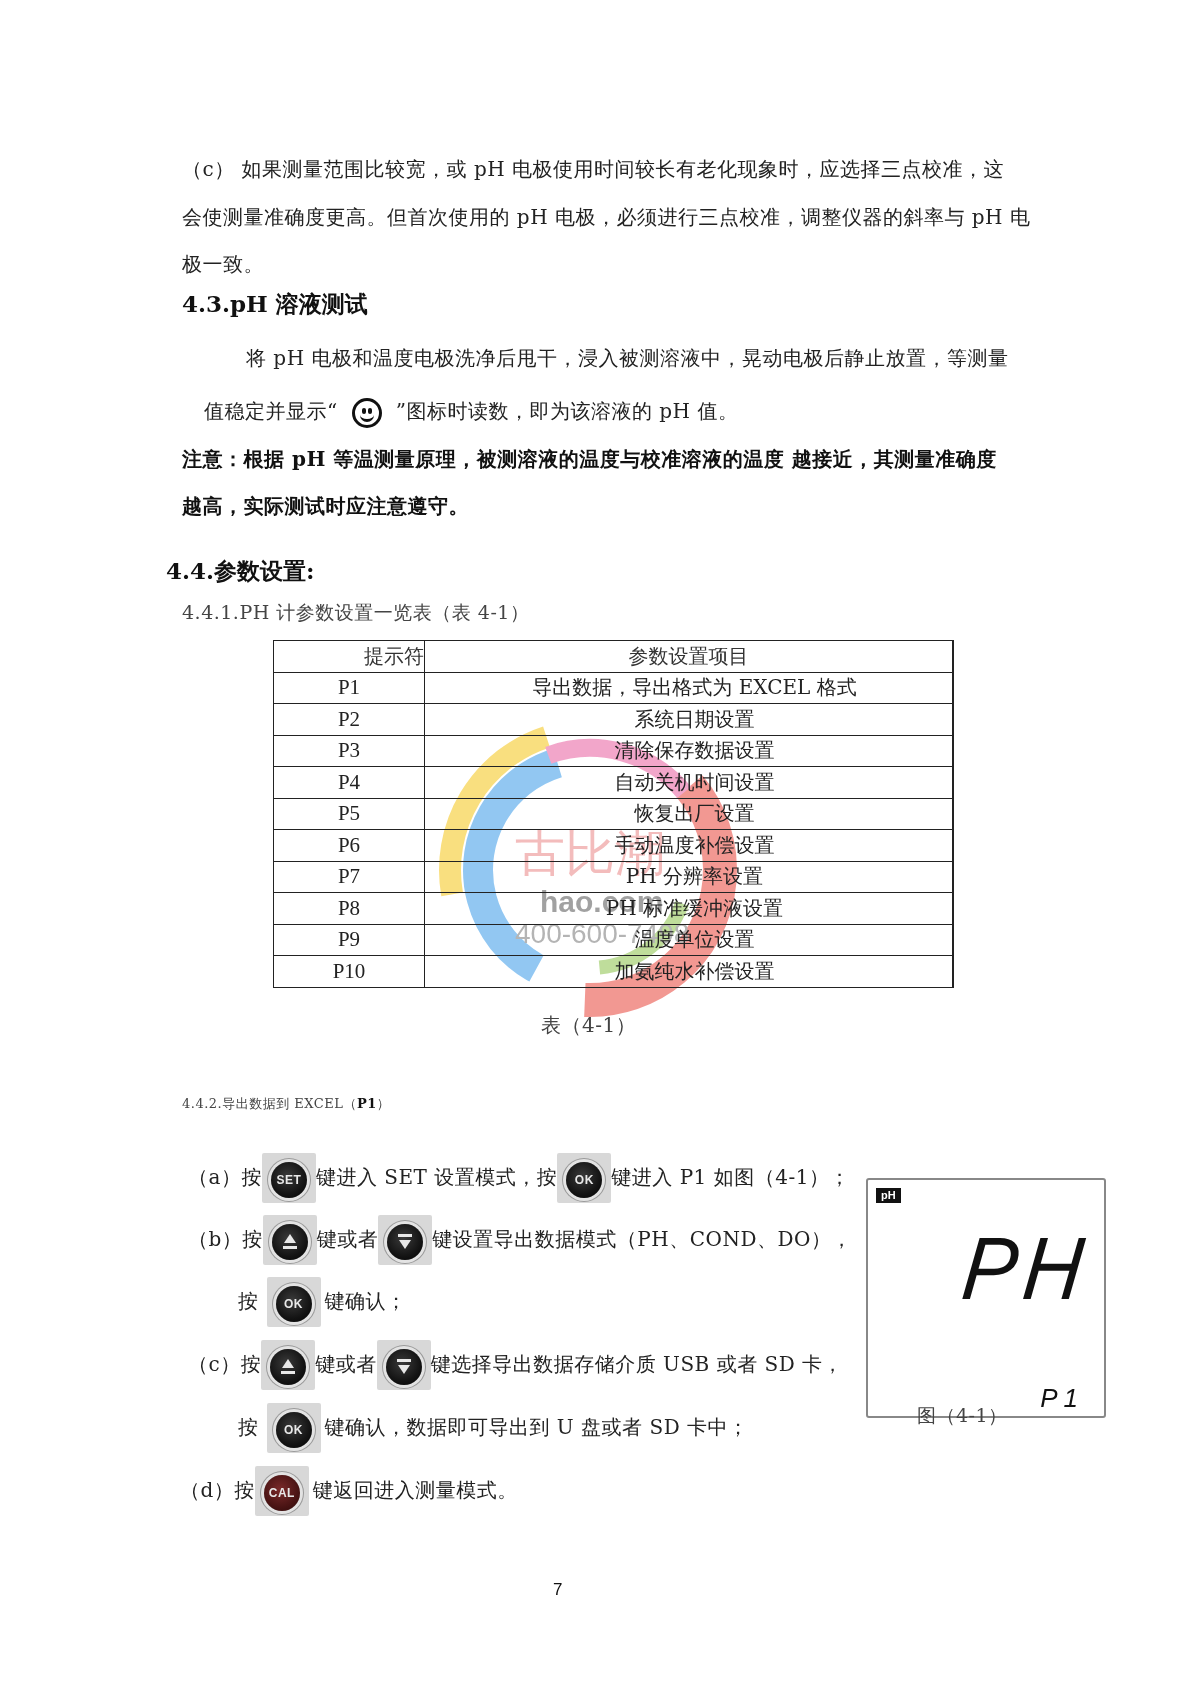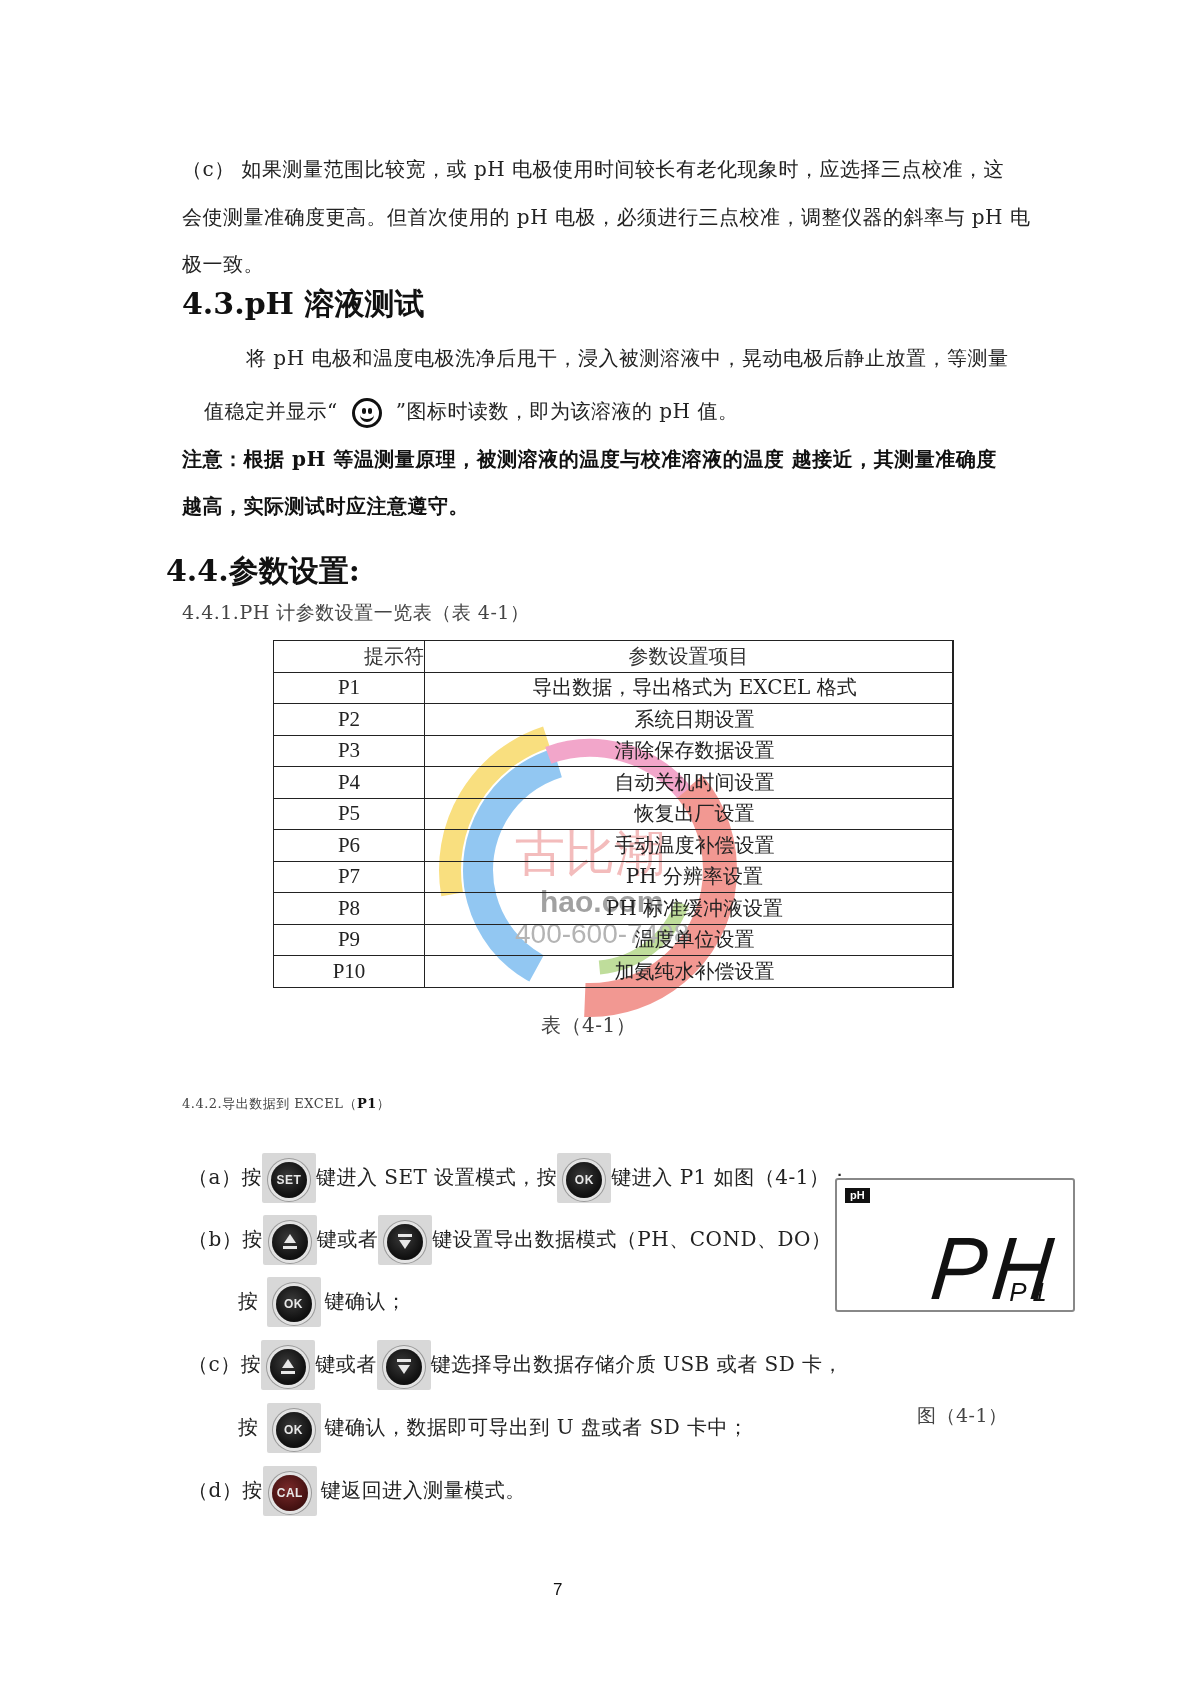--- a/index.html
+++ b/index.html
@@ -3,21 +3,21 @@
 <meta charset="utf-8">
 <style>
   html, body { margin: 0; padding: 0; background: #ffffff; }
   body {
     width: 1200px; height: 1697px; position: relative; overflow: hidden;
     font-family: "DejaVu Serif", "Liberation Serif", serif;
     color: #1a1a1a;
   }
   .abs { position: absolute; }
   .p { font-size: 20px; line-height: 24px; white-space: nowrap; color: #222; letter-spacing: 0.5px; }
-  .h { font-size: 30px; font-weight: bold; line-height: 28px; white-space: nowrap; color: #111; }
+  .h { font-size: 23px; font-weight: bold; line-height: 28px; white-space: nowrap; color: #111; }
   .bold { font-weight: bold; color: #111; }
   .gray { color: #444; }
 
   
   .wm { position: absolute; left: 420px; top: 690px; width: 340px; height: 360px; pointer-events: none; opacity: 0.55; }
   .wm-text { position: absolute; font-family: "Liberation Sans", sans-serif; white-space: nowrap; }
 
   
   table.params {
     position: absolute; left: 273px; top: 640px; width: 681px;
@@ -49,21 +49,21 @@
   .tri-up-bar { position: absolute; left: 11px; top: 22px; width: 14px; height: 3px; background: #e8e8e8; }
   .tri-down { border-left: 6px solid transparent; border-right: 6px solid transparent; border-top: 9px solid #e8e8e8; top: 16px; }
   .tri-down-bar { position: absolute; left: 11px; top: 10px; width: 14px; height: 3px; background: #e8e8e8; }
 
   .smiley { display: inline-block; width: 30px; height: 30px; border: 3px solid #111; border-radius: 50%; position: relative; vertical-align: middle; margin: 0 14px; box-sizing: border-box; }
   .smiley .eye { position: absolute; top: 7px; width: 4px; height: 6px; background: #111; border-radius: 2px; }
   .smiley .eye.l { left: 7px; } .smiley .eye.r { right: 7px; }
   .smiley .mouth { position: absolute; left: 5px; top: 9px; width: 14px; height: 9px; border-bottom: 3px solid #111; border-radius: 0 0 10px 10px; }
 
   
-  .lcd { position: absolute; left: 835px; top: 1178px; width: 240px; height: 134px; border: 2px solid #888; border-radius: 3px; background: #fff; box-sizing: border-box; }
+  .lcd { position: absolute; left: 866px; top: 1178px; width: 240px; height: 240px; border: 2px solid #888; border-radius: 3px; background: #fff; box-sizing: border-box; }
   .lcd-tag { position: absolute; left: 8px; top: 8px; background: #111; color: #fff; font-family: "Liberation Sans", sans-serif; font-weight: bold; font-size: 11px; padding: 1px 5px; line-height: 13px; }
   .lcd-main { position: absolute; left: 95px; top: 48px; font-family: "Liberation Sans", sans-serif; font-size: 82px; font-style: italic; font-weight: normal; letter-spacing: 6px; color: #111; transform: skewX(-6deg) scaleY(1.08); line-height: 82px; }
   .lcd-sub { position: absolute; right: 20px; bottom: 4px; font-family: "Liberation Sans", sans-serif; font-size: 26px; font-style: italic; letter-spacing: 6px; color: #111; line-height: 28px; }
 
   .page-num { font-family: "Liberation Sans", sans-serif; font-size: 17px; color: #111; }
 </style>
 </head>
 <body>
 
 <div class="wm">
@@ -162,21 +162,21 @@
   <span>按</span><span class="key-wrap" style="margin-left:8px;"><span class="key">OK</span></span><span style="margin-left:4px;">键确认；</span>
 </div>
 
 <div class="abs p" style="left:188px;top:1340px;line-height:44px;">
   <span>（c）按</span><span class="key-wrap"><span class="key"><span class="tri-up"></span><span class="tri-up-bar"></span></span></span><span>键或者</span><span class="key-wrap"><span class="key"><span class="tri-down-bar"></span><span class="tri-down"></span></span></span><span>键选择导出数据存储介质 USB 或者 SD 卡，</span>
 </div>
 <div class="abs p" style="left:238px;top:1403px;line-height:44px;">
   <span>按</span><span class="key-wrap" style="margin-left:8px;"><span class="key">OK</span></span><span style="margin-left:4px;">键确认，数据即可导出到 U 盘或者 SD 卡中；</span>
 </div>
 
-<div class="abs p" style="left:188px;top:1466px;line-height:44px;">
+<div class="abs p" style="left:180px;top:1466px;line-height:44px;">
   <span>（d）按</span><span class="key-wrap"><span class="key cal">CAL</span></span><span style="margin-left:4px;">键返回进入测量模式。</span>
 </div>
 
 <div class="lcd">
   <div class="lcd-tag">pH</div>
   <div class="lcd-main">PH</div>
   <div class="lcd-sub">P1</div>
 </div>
 <div class="abs p gray" style="left:917px;top:1403px;font-size:19px;">图（4-1）</div>
 

